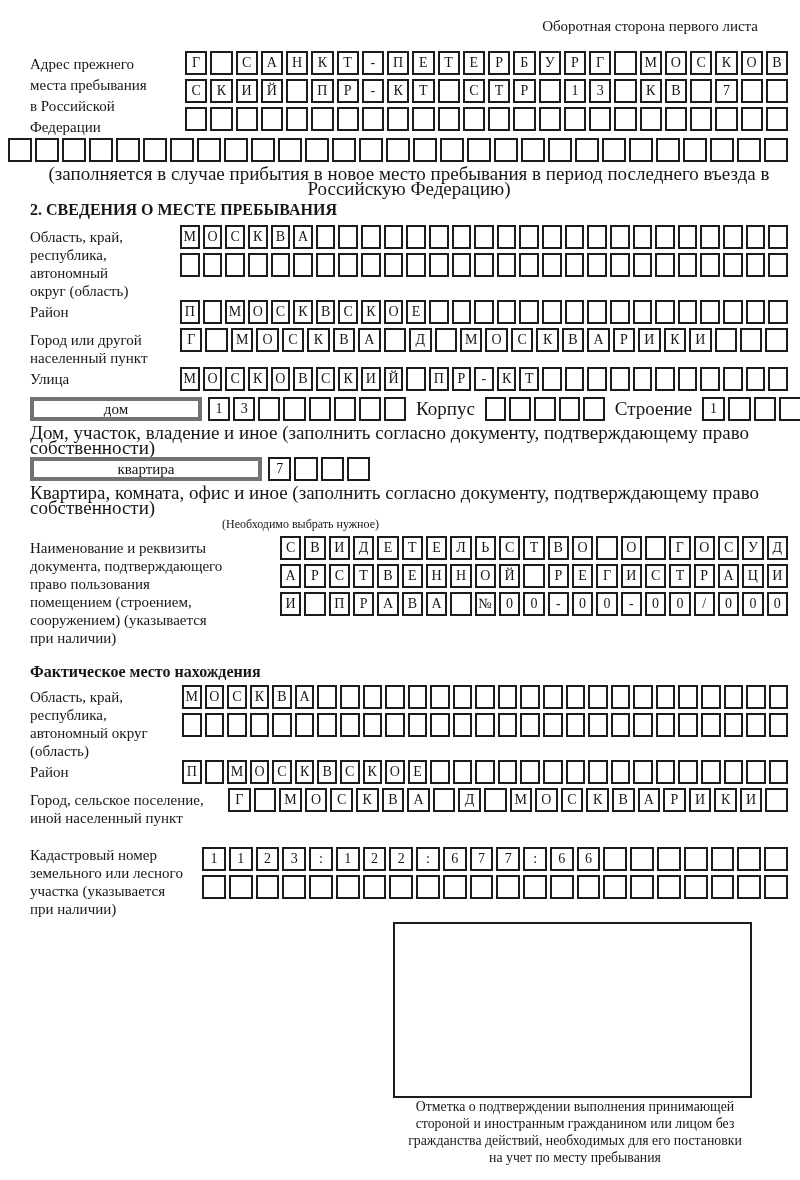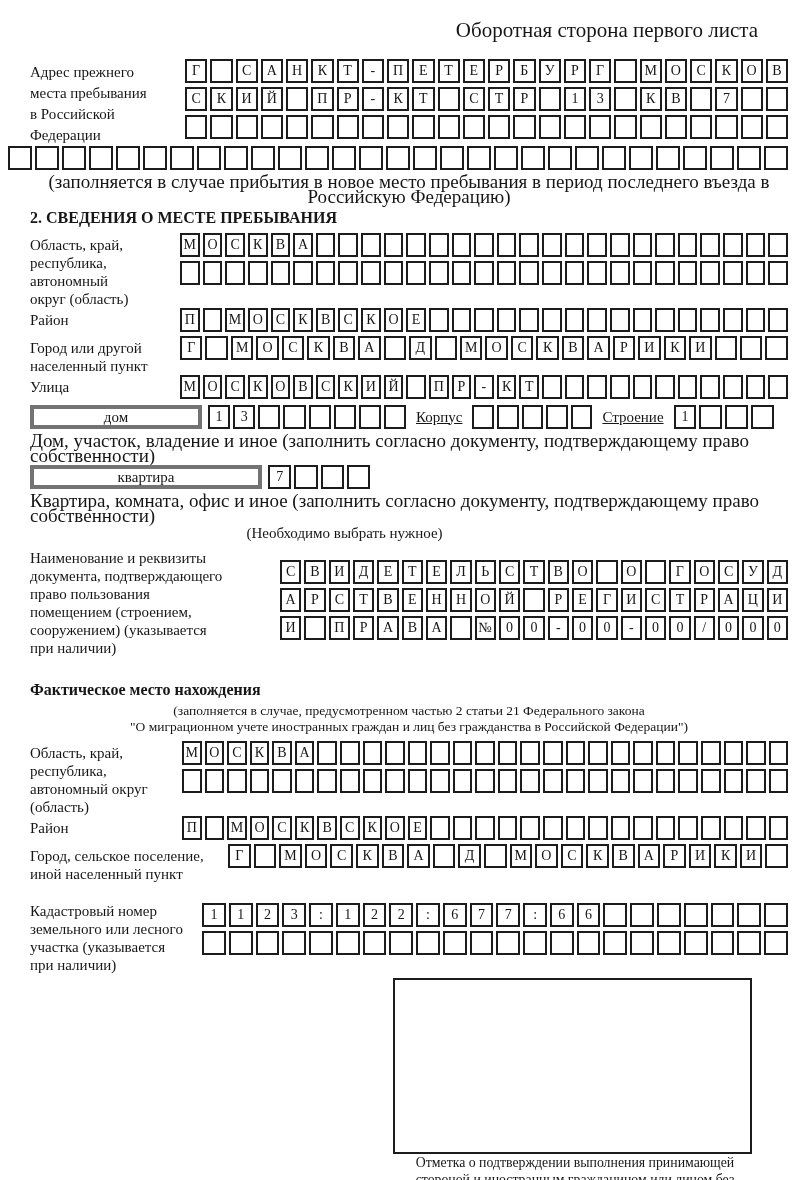--- a/index.html
+++ b/index.html
@@ -6,21 +6,21 @@
   html, body { background: #ffffff; }
   body {
     width: 800px; height: 1180px;
     font-family: "Liberation Serif", "DejaVu Serif", serif;
     color: #161616;
     overflow: hidden;
     position: relative;
   }
   .page { padding: 18px 12px 0 30px; }
 
-  .header-note { text-align: right; font-size: 21px; padding-right: 30px; margin-bottom: 0; }
+  .header-note { text-align: right; font-size: 15px; padding-right: 30px; margin-bottom: 0; }
 
   .frow { display: flex; margin-top: 0; }
   .flabel {
     font-size: 15px; line-height: 18px; white-space: pre-line;
     flex-shrink: 0; padding-top: 3px;
   }
   .boxrows { flex: 1; }
   .boxrow { display: flex; gap: 3px; height: 24px; margin-bottom: 4px; }
   .cell {
     flex: 1; border: 2px solid #1c1c1c; background: #fff;
@@ -40,37 +40,37 @@
   .block { margin-bottom: 0; }
 
   .house-row { display: flex; align-items: center; height: 24px; margin: 2px 0 4px 0; }
   .label-box {
     border: 4px solid #737373; height: 24px;
     display: flex; align-items: center; justify-content: center;
     font-size: 15px; flex-shrink: 0;
   }
   .house-label { width: 172px; }
   .apt-label { width: 232px; }
-  .inline-label { font-size: 15px; padding: 0 10px; white-space: nowrap; text-decoration: underline; }
+  .inline-label { font-size: 19px; padding: 0 10px; white-space: nowrap; }
   .wcells { margin-bottom: 0; flex-shrink: 0; }
   .w-house { width: 198px; margin-left: 6px; }
   .w-korpus { width: 120px; }
   .w-stroenie { width: 100px; }
   .w-apt { width: 102px; margin-left: 6px; }
 
   .stay { display: flex; align-items: center; font-size: 15px; margin-top: 4px; height: 24px; }
   .checkbox {
     width: 21px; height: 21px; border: 2px solid #1c1c1c; flex-shrink: 0;
     display: flex; align-items: center; justify-content: center; font-size: 14px;
   }
   .stay > span { margin-right: 12px; }
   .stay .gap-big { margin-right: 18px; }
-  .stay-note { margin-left: 192px; width: 245px; text-align: center; font-size: 15px; margin-top: 1px; margin-bottom: 3px; }
-
-  .doc { margin-top: 4px; align-items: center; }
+  .stay-note { margin-left: 192px; width: 245px; font-size: 12px; margin-top: 1px; margin-bottom: 3px; }
+
+  .doc { margin-top: 4px; }
   .doc .flabel { width: 250px; }
 
   .s3-captions { font-size: 13.5px; line-height: 16px; text-align: center; white-space: pre-line; margin-bottom: 6px; }
 
   .s3reg .flabel { width: 152px; }
   .s3dist .flabel { width: 152px; }
   .s3city .flabel { width: 198px; }
   .s3cad .flabel { width: 172px; margin-top: 16px; }
   .s3cad .boxrows { padding-top: 20px; }
 
@@ -498,23 +498,21 @@
           <div class="cell">0</div>
           <div class="cell">0</div>
           <div class="cell">/</div>
           <div class="cell">0</div>
           <div class="cell">0</div>
           <div class="cell">0</div>
         </div>
     </div>
   </div>
 
-  <div class="sec-title" style="margin-top:24px; margin-bottom:4px;">Фактическое место нахождения</div>
-  <div class="s3-captions">(заполняется в случае, предусмотренном частью 2 статьи 21 Федерального закона
-"О миграционном учете иностранных граждан и лиц без гражданства в Российской Федерации")</div>
+  <div class="sec-title" style="margin-top:16px; margin-bottom:4px;">Фактическое место нахождения</div>
 
   <div class="frow block s3reg">
     <div class="flabel">Область, край,
 республика,
 автономный округ
 (область)</div>
     <div class="boxrows">
       <div class="boxrow">
           <div class="cell">М</div>
           <div class="cell">О</div>

